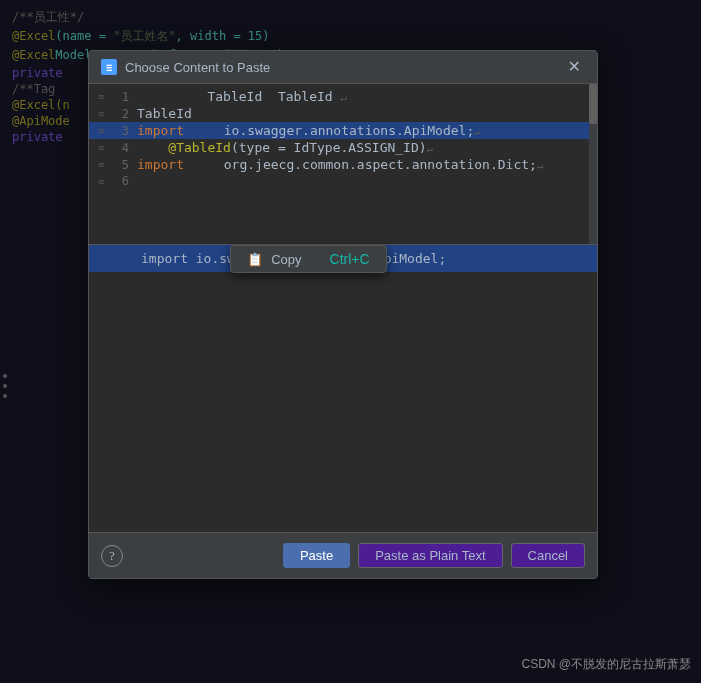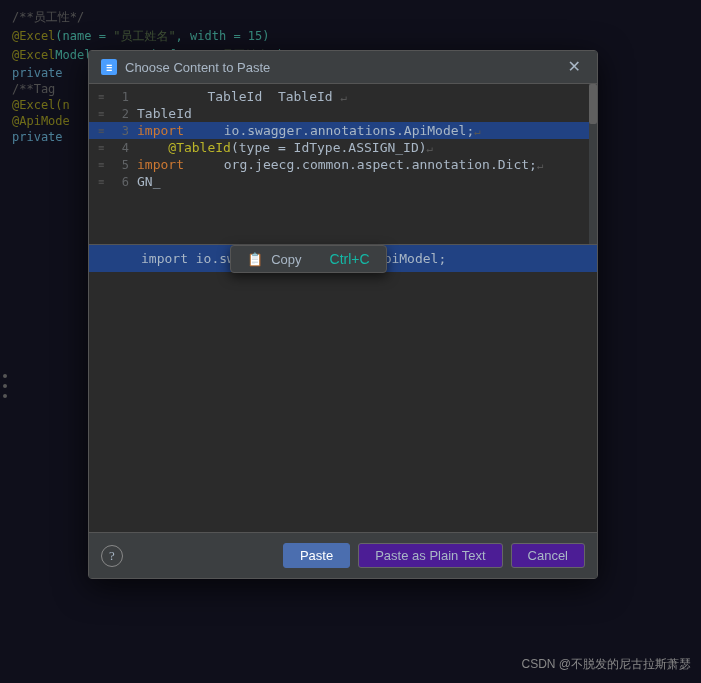--- a/index.html
+++ b/index.html
@@ -19,21 +19,21 @@
       background: #1a1a2e;
       padding: 8px 0;
     }
 
     .code-bg-line {
       font-size: 12px;
       padding: 1px 12px;
       white-space: nowrap;
       color: #888;
     }
-    .code-bg-line .kw { color: #7dd3fc; }
+    .code-bg-line .kw { color: #8b5cf6; }
     .code-bg-line .ann { color: #bbb529; }
     .code-bg-line .str { color: #6a8759; }
     .code-bg-line .comment { color: #808080; }
     .code-bg-line .type { color: #5eead4; }
 
     
     .overlay {
       position: absolute;
       top: 0; left: 0; right: 0; bottom: 0;
       background: rgba(0,0,0,0.4);
@@ -369,21 +369,20 @@
       <span class="line-icon">≡</span>
       <span class="line-num">5</span>
       <span class="line-content">
         <span class="kw">import</span> <span class="pkg">org.jeecg.common.aspect.annotation.Dict;</span><span class="pilcrow">↵</span>
       </span>
     </div>
 
     <div class="code-line">
       <span class="line-icon">≡</span>
       <span class="line-num">6</span>
-      <span class="line-content">GN_</span>
     </div>
 
     <div class="scrollbar-track">
       <div class="scrollbar-thumb"></div>
     </div>
   </div>
 
   <div class="dialog-preview">
     <span>import io.swagger.annotations.ApiModel;</span>
   </div>

